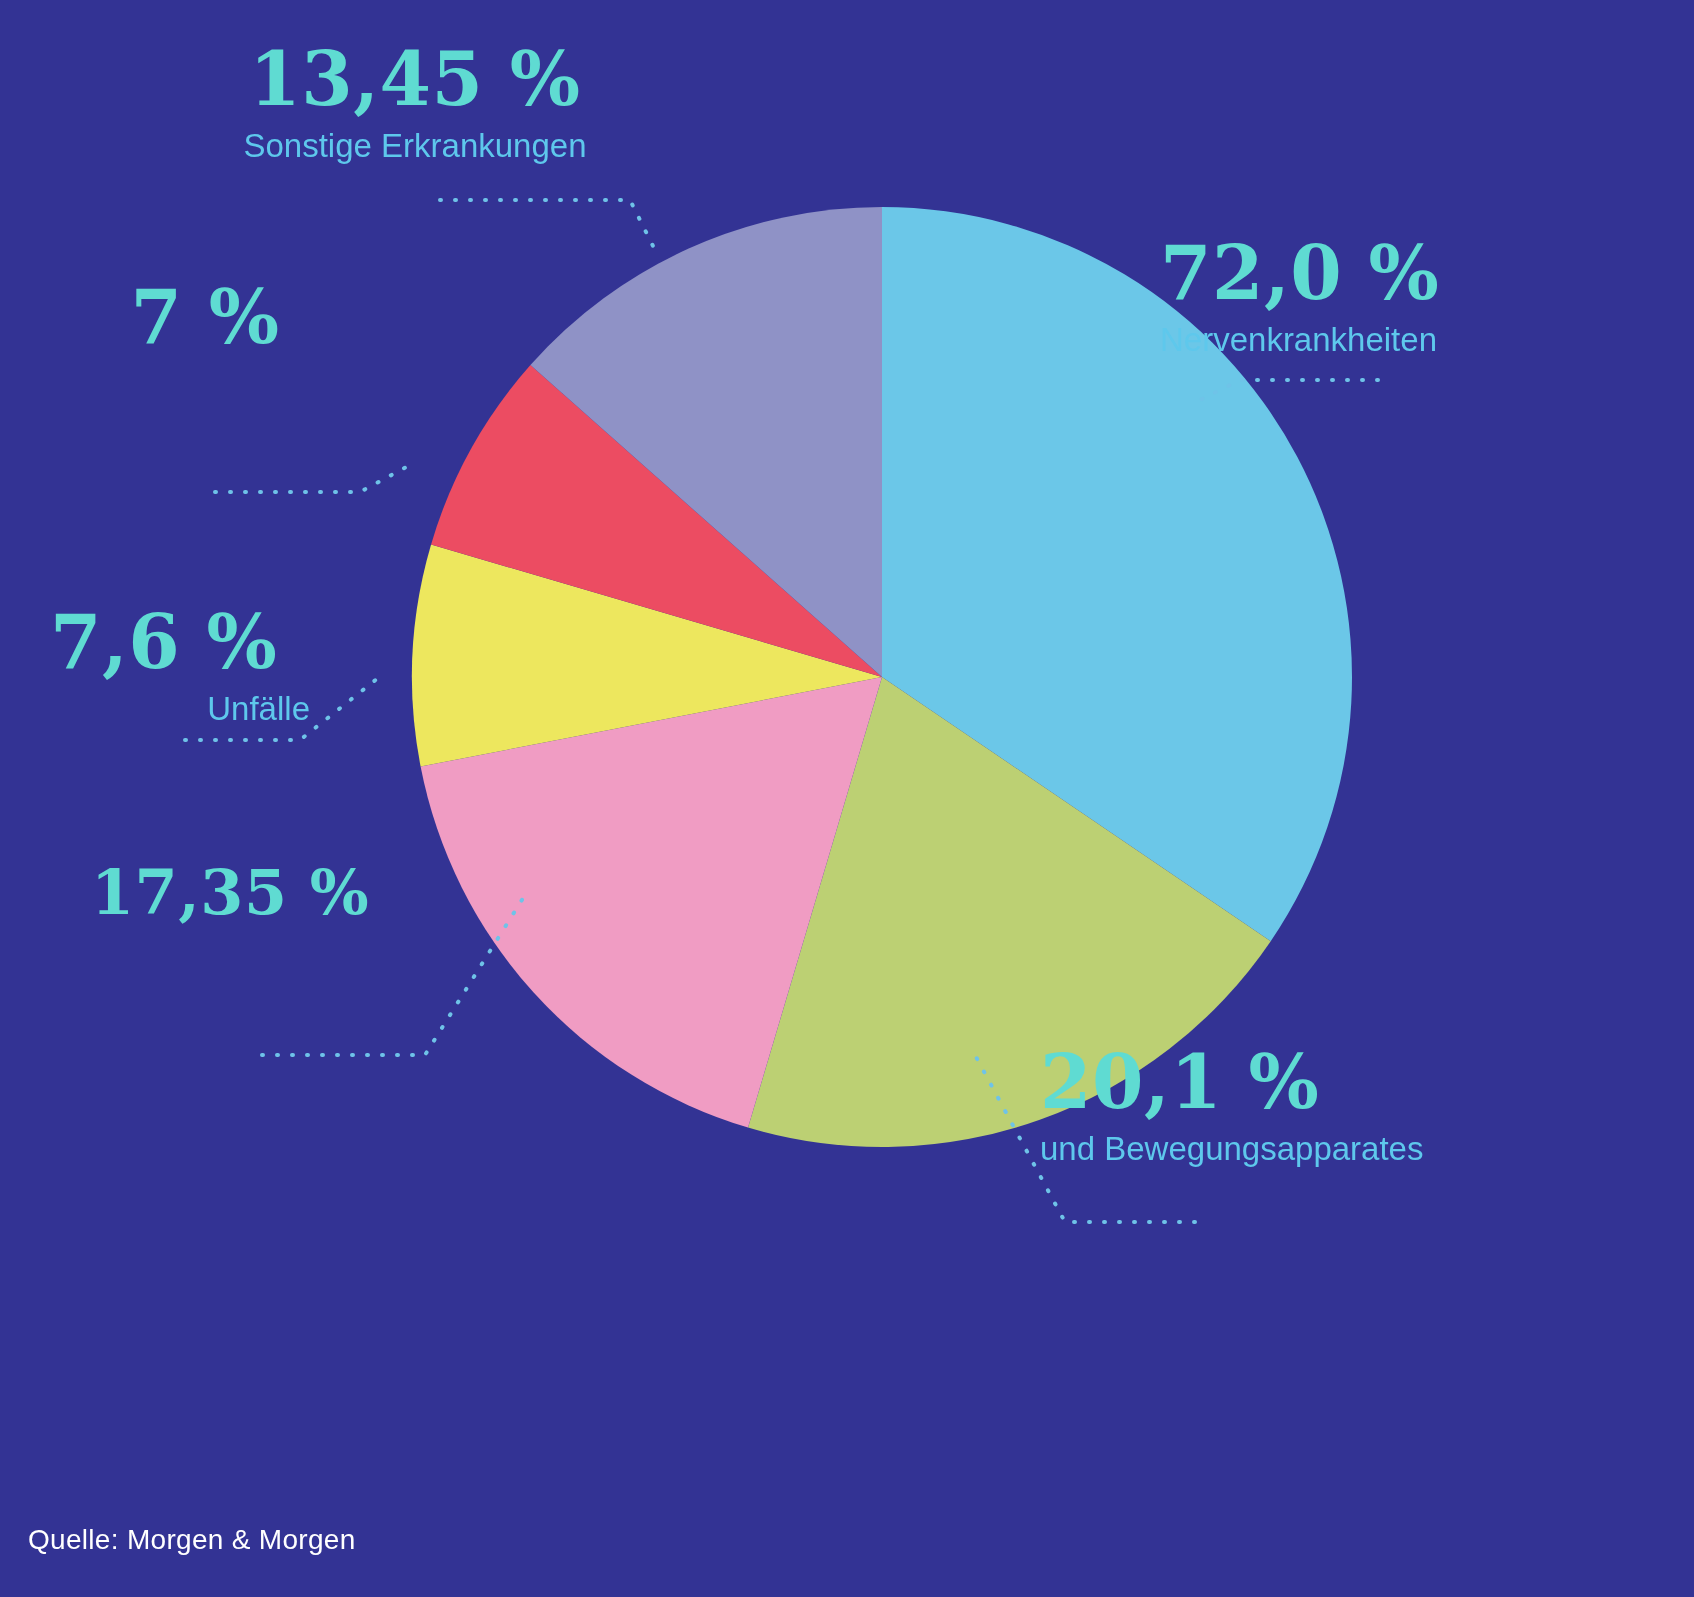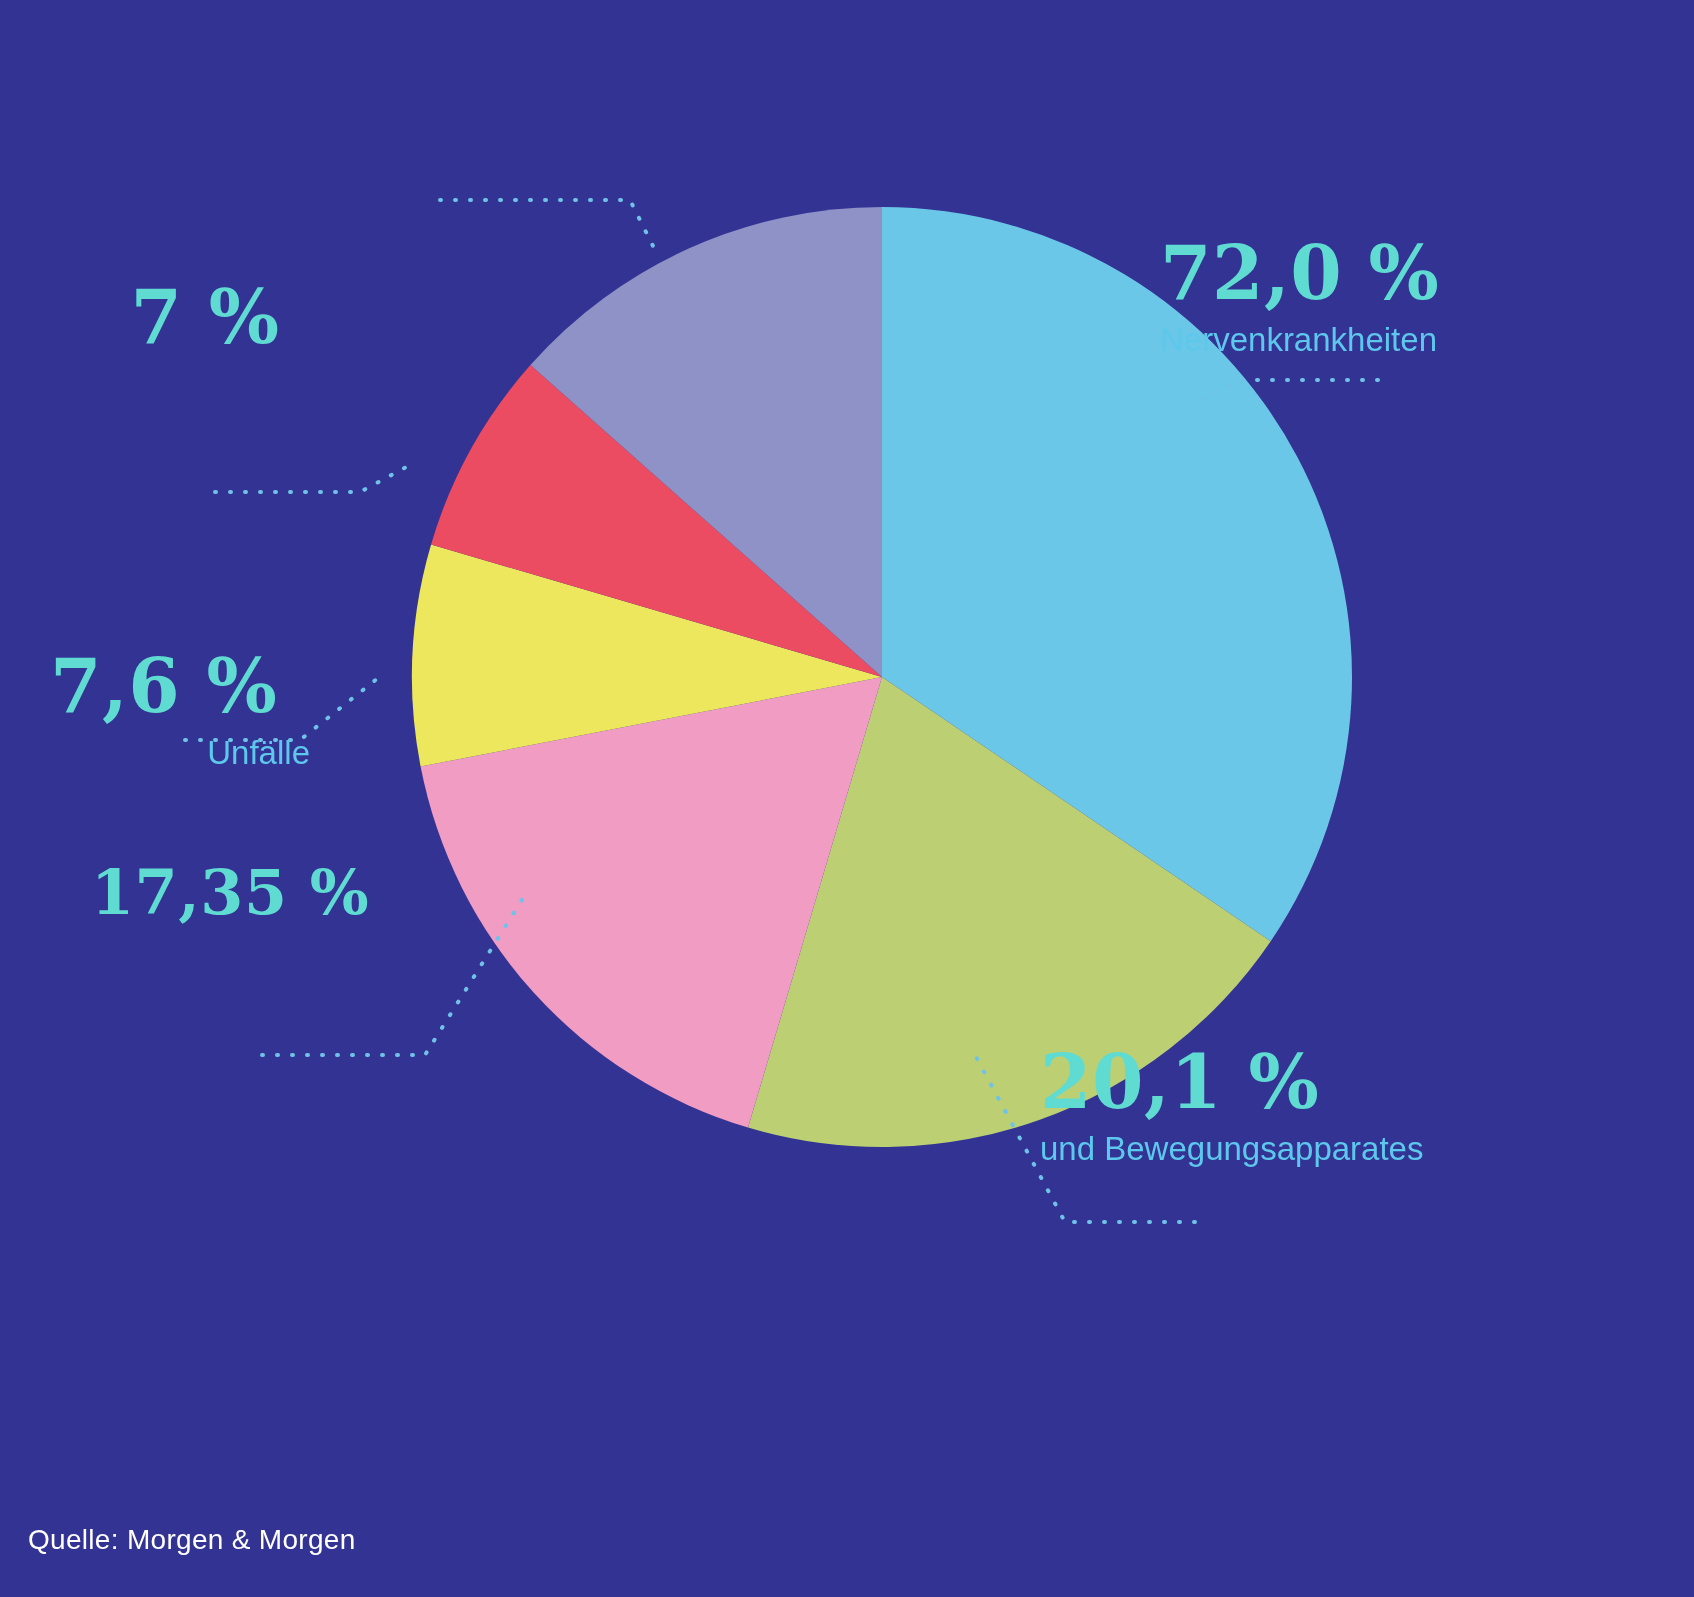--- a/index.html
+++ b/index.html
@@ -41,21 +41,21 @@
     white-space: nowrap;
   }
   .desc {
     font-family: "Liberation Sans", sans-serif;
     font-weight: 300;
     font-size: 33px;
     line-height: 1.22;
     color: #5ec8ec;
     margin-top: 10px;
   }
-  .al-right { text-align: right; margin-top: 44px; }
+  .al-right { text-align: right; }
   .al-left  { text-align: left; }
   .al-center{ text-align: center; }
 
   #lbl-sonstige {
     left: 180px;
     top: 42px;
     width: 470px;
   }
   #lbl-sonstige .pct { font-size: 74px; }
 
@@ -123,20 +123,24 @@
     <g id="leader-lines" fill="none" stroke="#6fc3e8" stroke-width="4" stroke-linecap="round" stroke-dasharray="1 14">
       <polyline points="440,200 630,200 655,250"></polyline>
       <polyline points="1378,380 1240,380 1200,400"></polyline>
       <polyline points="1195,1222 1065,1222 975,1055"></polyline>
       <polyline points="215,492 360,492 410,465"></polyline>
       <polyline points="185,740 300,740 378,678"></polyline>
       <polyline points="262,1055 425,1055 525,895"></polyline>
     </g>
   </svg>
 
+  <div class="label al-center" id="lbl-sonstige">
+    <div class="pct">13,45 %</div>
+    <div class="desc">Sonstige Erkrankungen</div>
+  </div>
 
   <div class="label al-left" id="lbl-nerven">
     <div class="pct">72,0 %</div>
     <div class="desc">Nervenkrankheiten</div>
   </div>
 
   <div class="label al-left" id="lbl-skelett">
     <div class="pct">20,1 %</div>
     <div class="desc">
       <div>und Bewegungsapparates</div>

